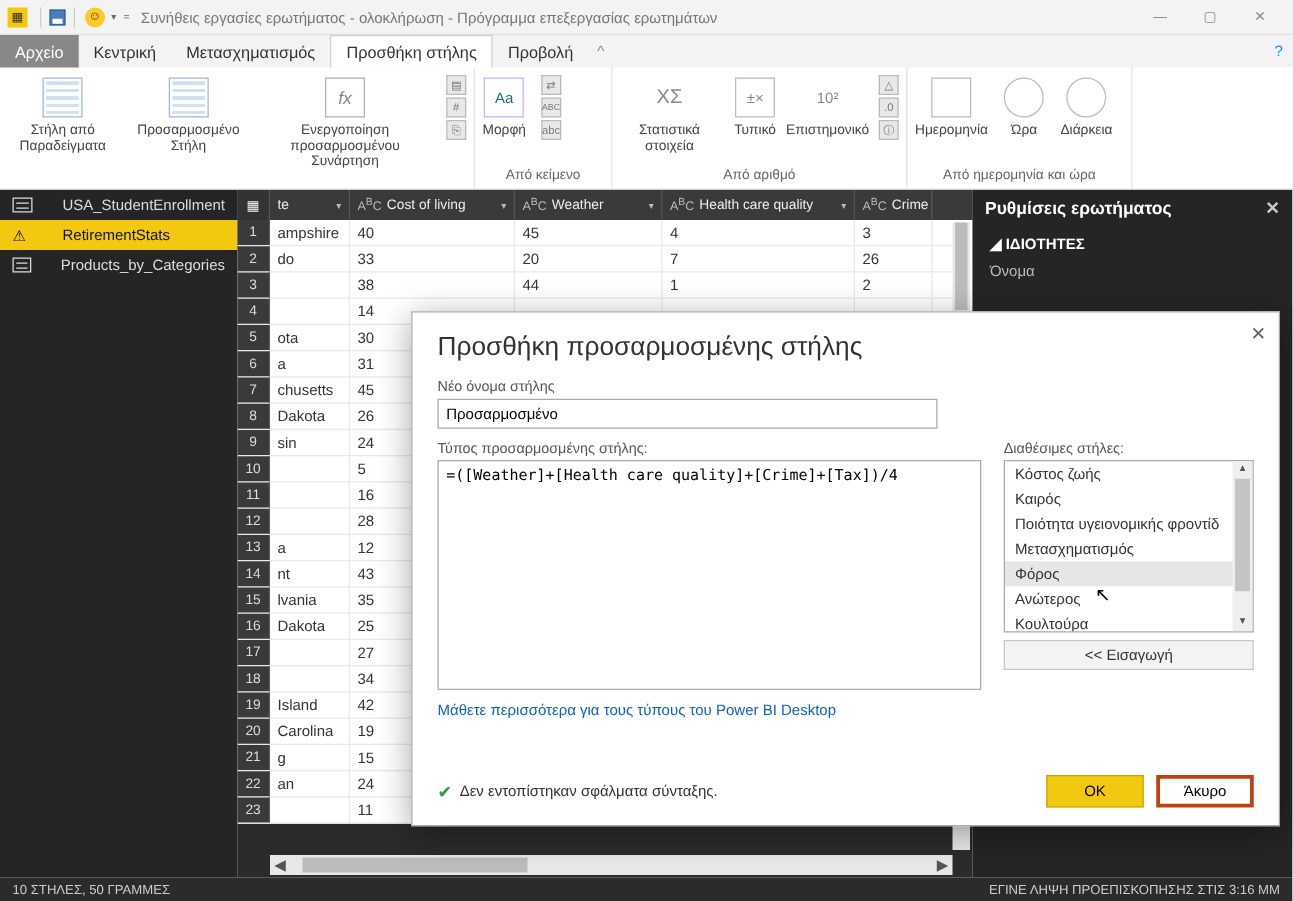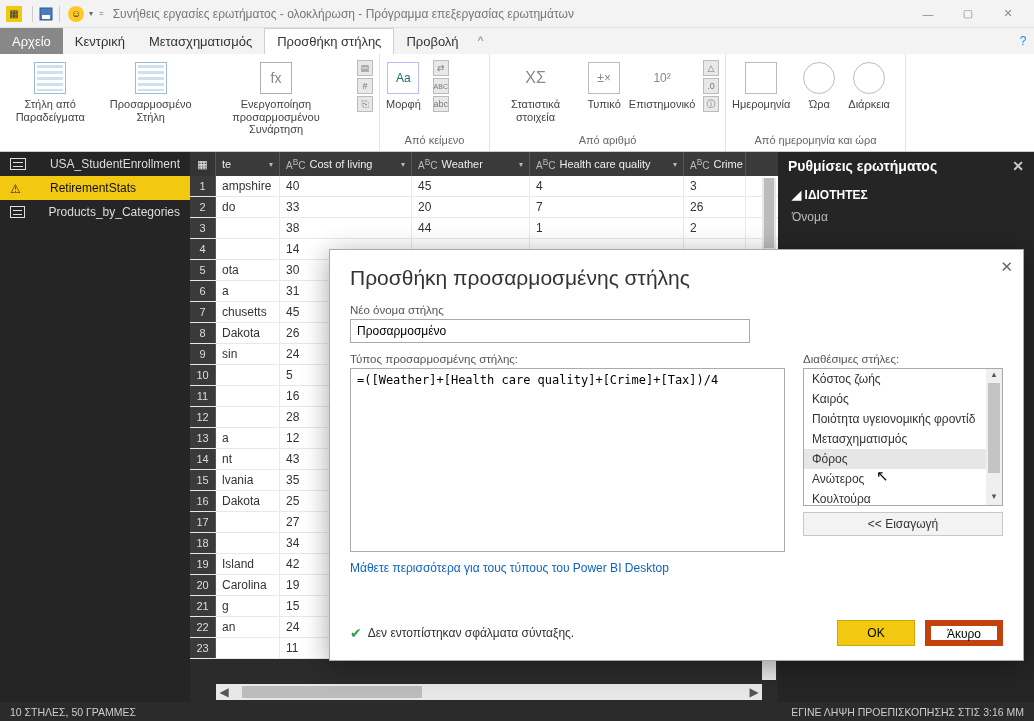--- a/index.html
+++ b/index.html
@@ -21,21 +21,21 @@
 .ribbon{height:98px;background:#fff;border-bottom:1px solid #ccc;display:flex}
 .rgroup{border-right:1px solid #e4e4e4;display:flex;flex-direction:column;padding:2px 0}
 .rgroup .items{display:flex;flex:1;align-items:flex-start}
 .rgroup .glabel{text-align:center;font-size:11px;color:#666;padding:2px 0 3px}
 .rbtn{display:flex;flex-direction:column;align-items:center;padding:2px 6px;min-width:46px}
 .rbtn.wide{min-width:80px}
 .rbtn .ricon{width:32px;height:32px;margin:4px 0;position:relative}
 .rbtn .rlab{font-size:11px;color:#444;text-align:center;line-height:1.15;max-width:92px}
 .ic-table{background:linear-gradient(#fff,#fff);border:1px solid #9fb8d9}
 .ic-table::before{content:"";position:absolute;inset:2px;background:repeating-linear-gradient(#cfe0ef,#cfe0ef 3px,#fff 3px,#fff 6px)}
-.ic-fx{border:1px solid #b0b0b0;display:flex;align-items:center;justify-content:center;color:#888;font-size:14px}
+.ic-fx{border:1px solid #b0b0b0;display:flex;align-items:center;justify-content:center;font-style:italic;color:#888;font-size:14px}
 .smallstack{display:flex;flex-direction:column;gap:2px;padding:4px 6px}
 .smallstack .srow{display:flex;align-items:center;gap:4px;font-size:11px;color:#555}
 .smallstack .sicon{width:16px;height:16px;background:#e8e8e8;border:1px solid #bbb;font-size:9px;display:flex;align-items:center;justify-content:center;color:#777}
 .body{display:flex;height:550px}
 .qpanel{width:190px;background:#252525;color:#ddd;display:flex;flex-direction:column}
 .qpanel .hdr{height:28px;display:flex;align-items:center;padding:0 10px;font-size:14px;font-weight:600;color:#fff;background:#252525}
 .qpanel .hdr .coll{margin-left:auto;color:#ccc}
 .qpanel .qitem{display:flex;align-items:center;padding:5px 10px;gap:24px;font-size:12px}
 .qpanel .qitem.active{background:#f2c811;color:#111}
 .qpanel .qitem .qi{width:16px;height:12px;border:1px solid currentColor;position:relative}
@@ -91,21 +91,21 @@
 .dialog .listbox{border:1px solid #aaa;height:138px;overflow:hidden;position:relative}
 .dialog .listbox .li{padding:3px 8px;font-size:12px}
 .dialog .listbox .li.hl{background:#e6e6e6}
 .dialog .listbox .vs{position:absolute;right:0;top:0;width:16px;bottom:0;background:#efefef}
 .dialog .listbox .vs .vth{position:absolute;left:2px;right:2px;top:14px;height:90px;background:#c4c4c4}
 .dialog .listbox .vs .ar{position:absolute;left:0;right:0;height:14px;text-align:center;font-size:9px;color:#555}
 .dialog .insertbtn{width:200px;height:24px;border:1px solid #c8c8c8;background:#f3f3f3;margin-top:6px;font-size:12px;display:flex;align-items:center;justify-content:center}
 .dialog .link{color:#0e62c0;font-size:12px;margin-top:6px}
 .dialog .footer{position:absolute;left:20px;right:20px;bottom:14px;display:flex;align-items:center}
 .dialog .ok{background:#f2c811;border:1px solid #caa60b;width:78px;height:26px;font-size:12px;margin-left:auto}
-.dialog .cancel{background:#fff;border:6px solid #c2410c;width:78px;height:26px;font-size:12px;margin-left:10px}
+.dialog .cancel{background:#fff;border:3px solid #c2410c;width:78px;height:26px;font-size:12px;margin-left:10px}
 .dialog .status{display:flex;align-items:center;gap:6px;font-size:12px;color:#333}
 .dialog .chk{color:#2e9e4b;font-size:14px}
 .cursor{position:absolute;left:876px;top:467px;font-size:15px;color:#000;pointer-events:none}
 </style>
 </head>
 <body>
 
 <div class="titlebar">
   <div class="qicon">▦</div>
   <div class="sep"></div>

